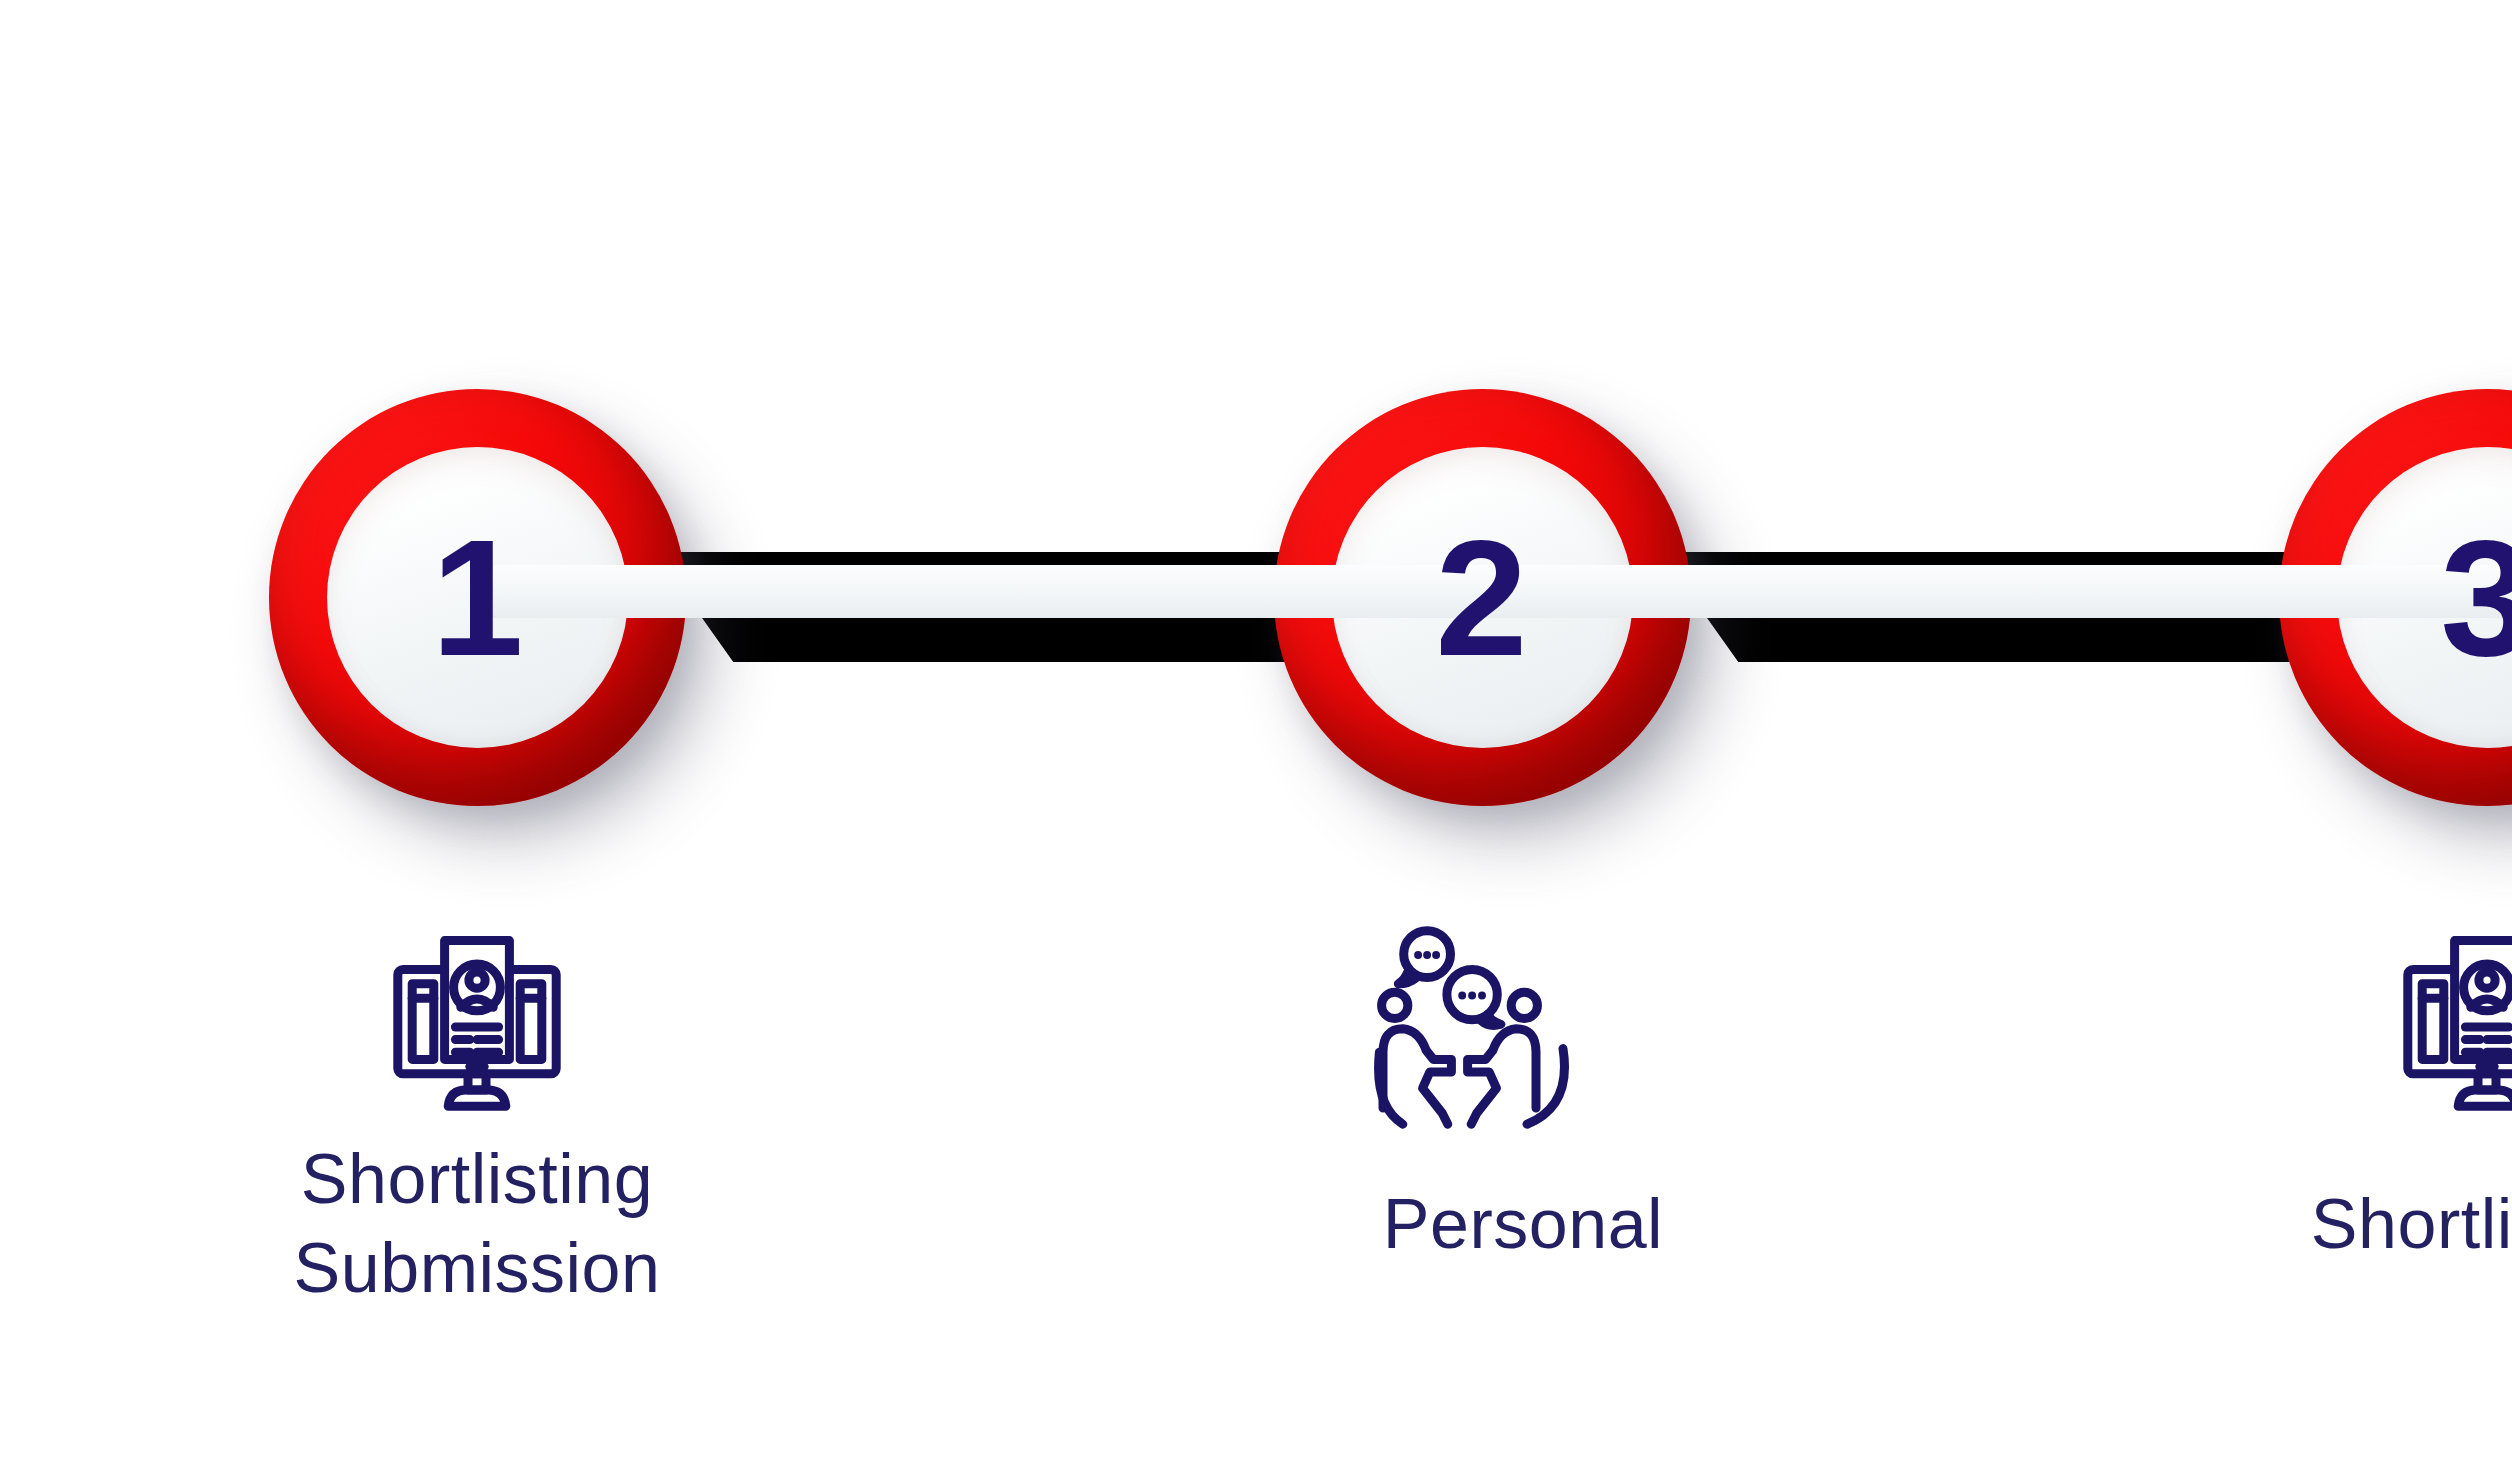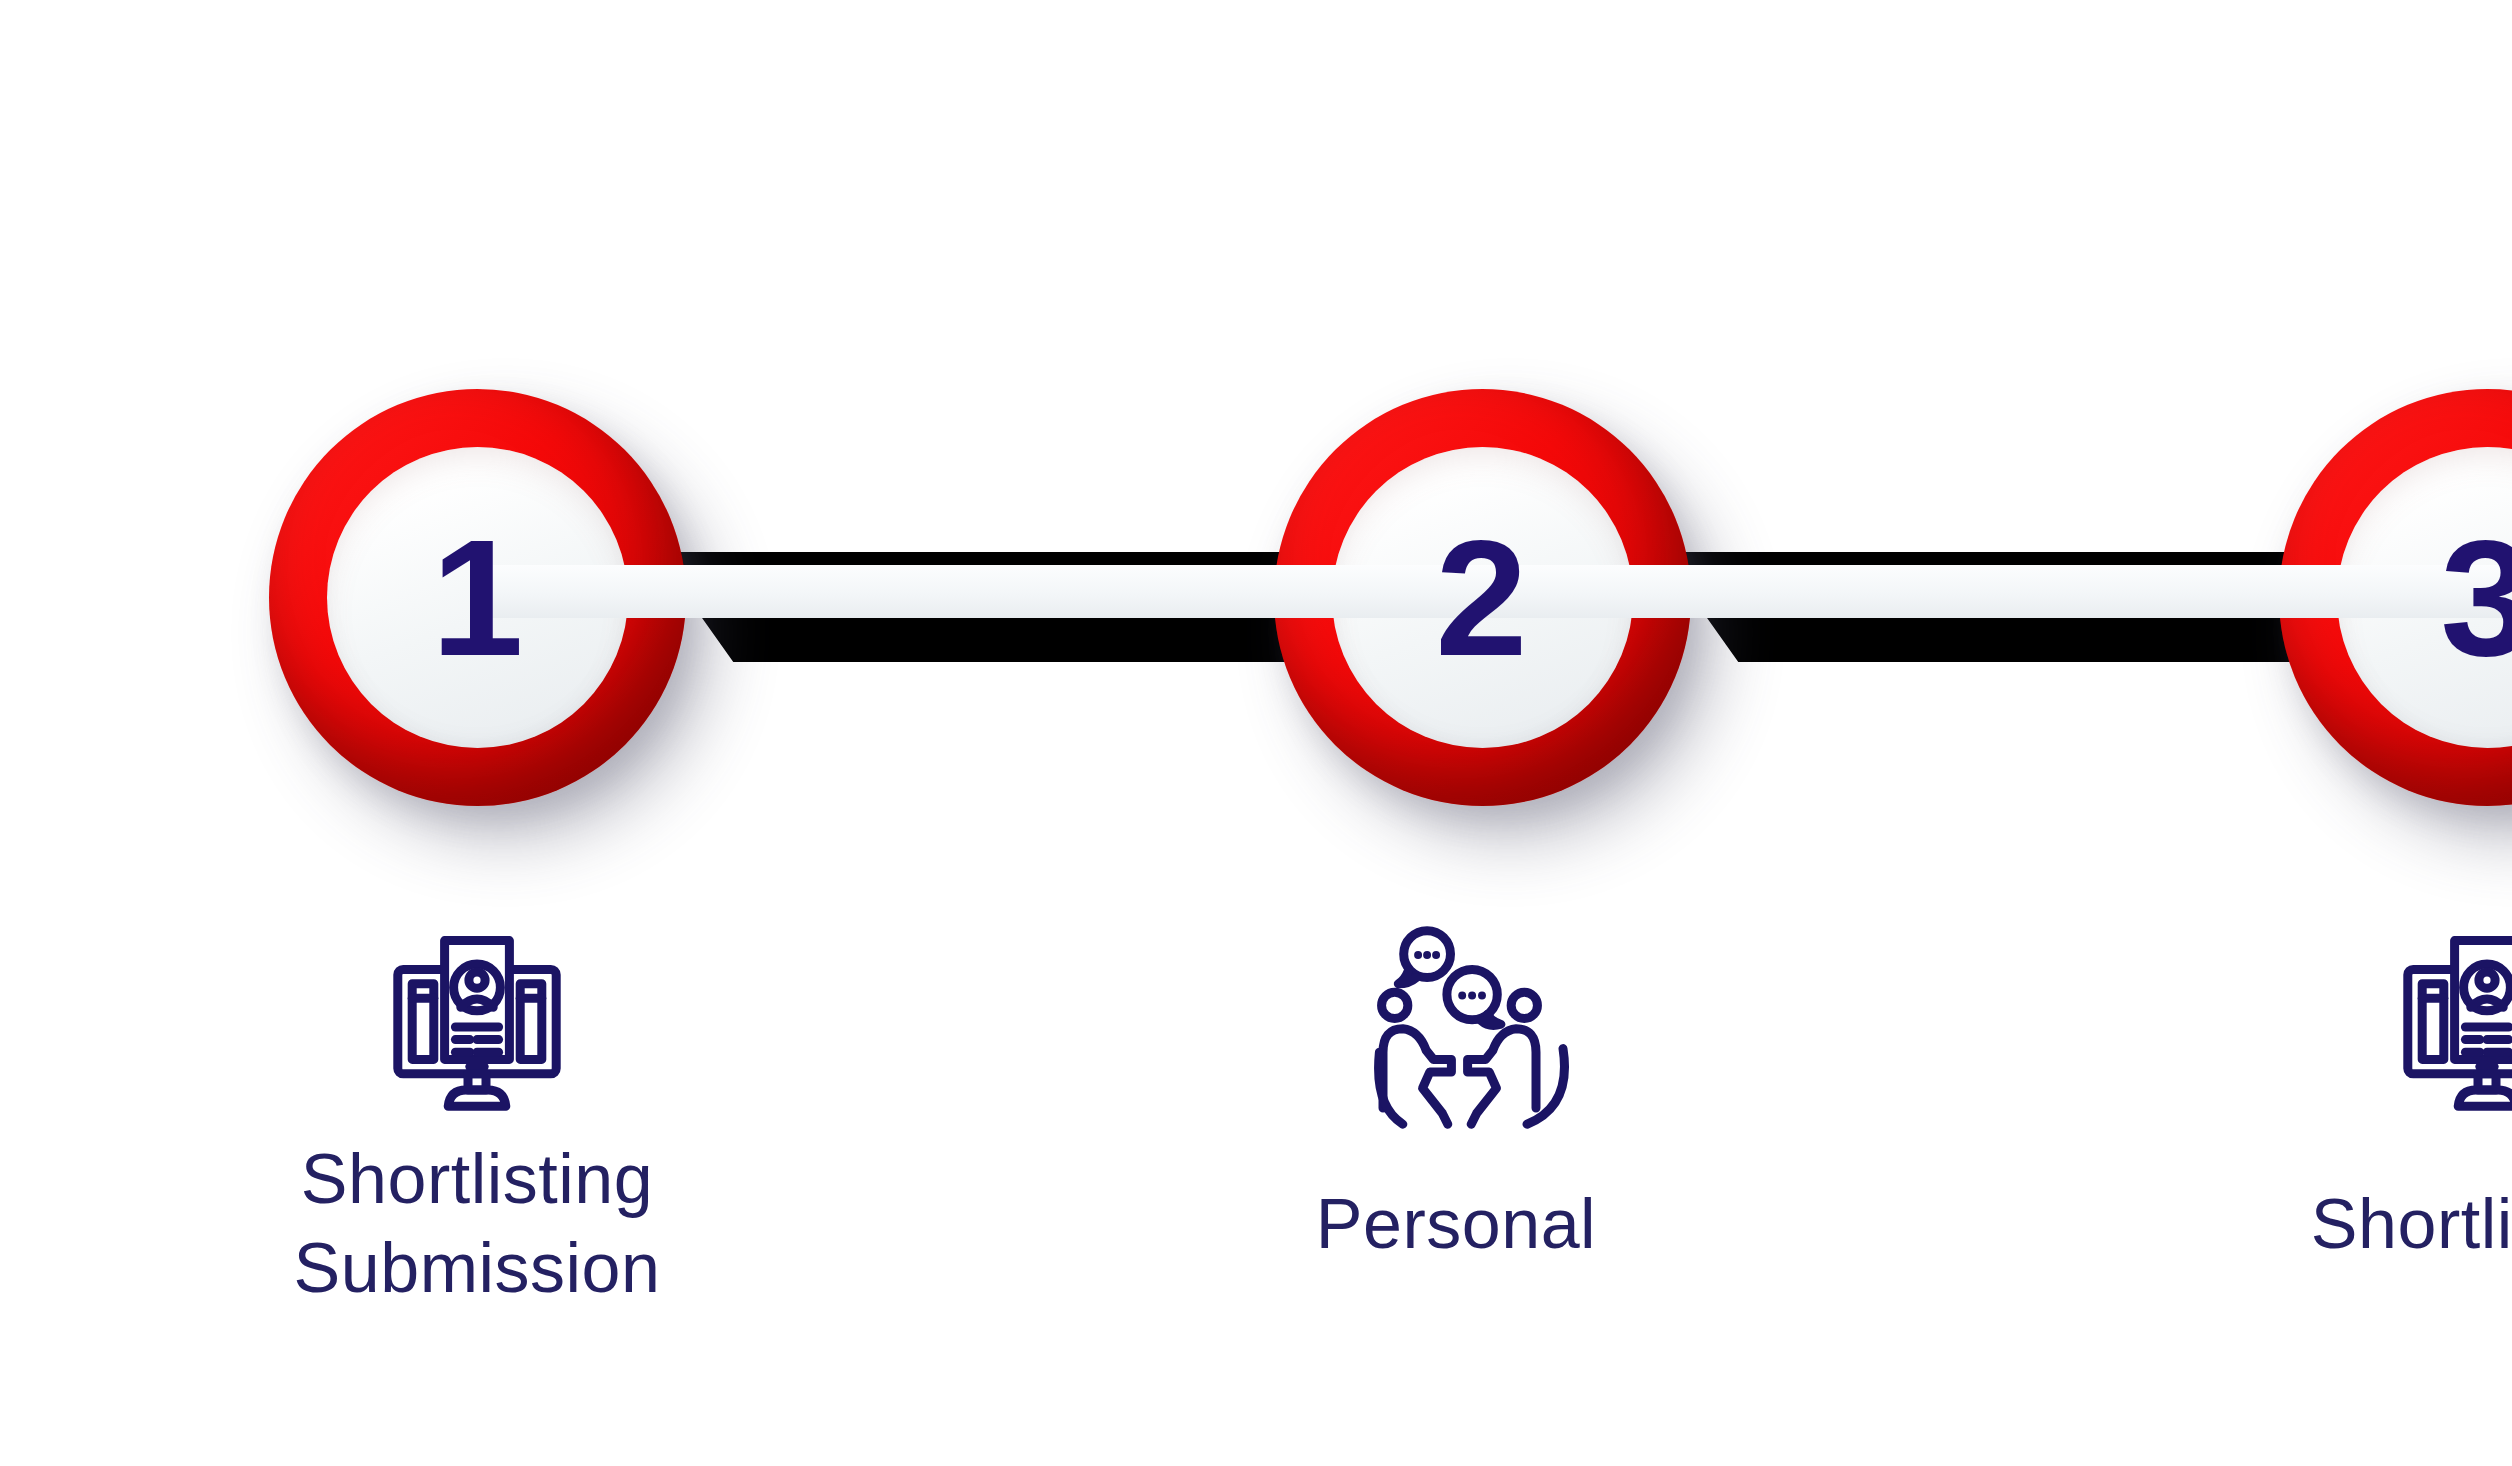--- a/index.html
+++ b/index.html
@@ -45,21 +45,21 @@
     display:flex;flex-direction:column;align-items:center;justify-content:center;
     text-align:center;font-size:70px;line-height:89px;font-weight:500;
     color:#242162;letter-spacing:0.5px;
   }
   
   .bar.p1{left:477px}.bar.p2{left:1482px}.bar.p3{left:2487px}
   .strip.p1{left:477px}.strip.p2{left:1482px}.strip.p3{left:2487px}
   .circle.s1{left:269px}.circle.s2{left:1274px}.circle.s3{left:2279px}
   .num.s1{left:327px}.num.s2{left:1331px}.num.s3{left:2336px}
   .icon.s1{left:369px}.icon.s2{left:1374px}.icon.s3{left:2379px}
-  .label.s1{left:100px}.label.s2{left:1079px}.label.s3{left:2110px}
+  .label.s1{left:100px}.label.s2{left:1146px}.label.s3{left:2110px}
 </style>
 </head>
 <body>
 
 <div class="canvas">
 
   <div class="bar p1"></div>
   <div class="bar p2"></div>
   <div class="bar p3"></div>
 

